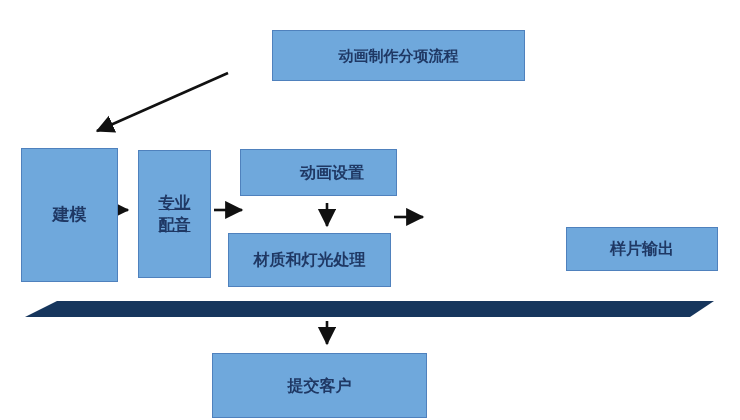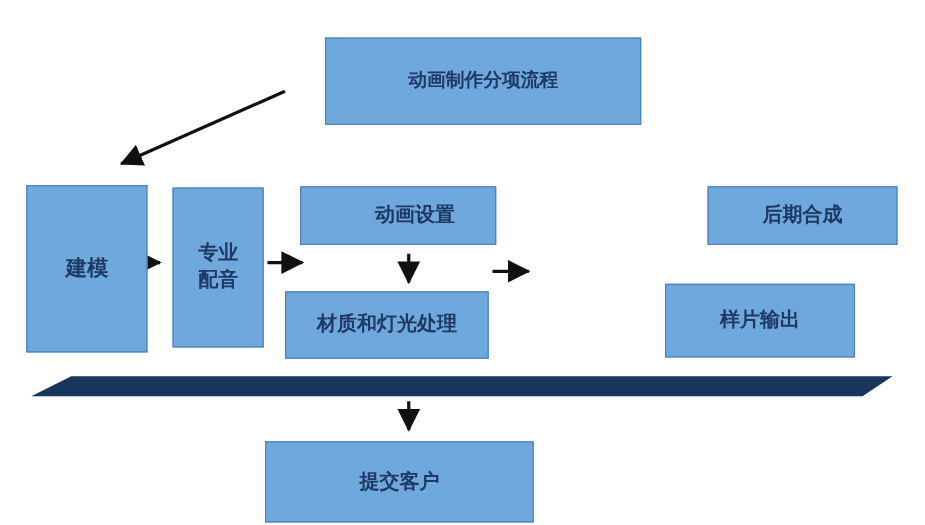--- a/index.html
+++ b/index.html
@@ -66,49 +66,46 @@
     <line x1="100" y1="210" x2="128" y2="210" stroke="#111111" stroke-width="2.6" marker-end="url(#ah)"></line>
     <line x1="214" y1="210" x2="242" y2="210" stroke="#111111" stroke-width="2.6" marker-end="url(#ah)"></line>
     <line x1="327" y1="203" x2="327" y2="226" stroke="#111111" stroke-width="2.6" marker-end="url(#ah)"></line>
     <line x1="394" y1="217" x2="423" y2="217" stroke="#111111" stroke-width="2.6" marker-end="url(#ah)"></line>
 
     <polygon points="57,301 714,301 690,317 25,317" fill="#16365D"></polygon>
 
     <line x1="327" y1="321" x2="327" y2="344" stroke="#111111" stroke-width="2.6" marker-end="url(#ah)"></line>
   </svg>
 
-  <div class="node" style="left:260px; top:30px; width:253px; height:70px; font-size:15px;">
+  <div class="node" style="left:272px; top:30px; width:253px; height:51px; font-size:15px;">
     <span>动画制作分项流程</span>
   </div>
 
   <div class="node" style="left:21px; top:148px; width:97px; height:134px; font-size:17px;">
     <span>建模</span>
   </div>
 
-  <div class="node two-line" style="left:138px; top:150px; width:73px; height:128px;">
+  <div class="node two-line" style="left:138px; top:150px; width:73px; height:128px;text-decoration:underline;">
     <div>
       <span>专业</span>
       <span>配音</span>
     </div>
   </div>
 
   <div class="node" style="left:240px; top:149px; width:157px; height:47px;padding-left:27px;">
     <span>动画设置</span>
   </div>
 
   <div class="node" style="left:228px; top:233px; width:163px; height:54px;">
     <span>材质和灯光处理</span>
   </div>
 
 
-  <div class="node" style="left:566px; top:149px; width:152px; height:47px;">
-    <span>后期合成</span>
-  </div>
 
-  <div class="node" style="left:532px; top:227px; width:152px; height:59px;text-align:center;">
+  <div class="node" style="left:566px; top:227px; width:152px; height:44px;text-align:center;">
     <span>样片输出</span>
   </div>
 
   <div class="node" style="left:212px; top:353px; width:215px; height:65px;">
     <span>提交客户</span>
   </div>
 
 </div>
 
 </body></html>

